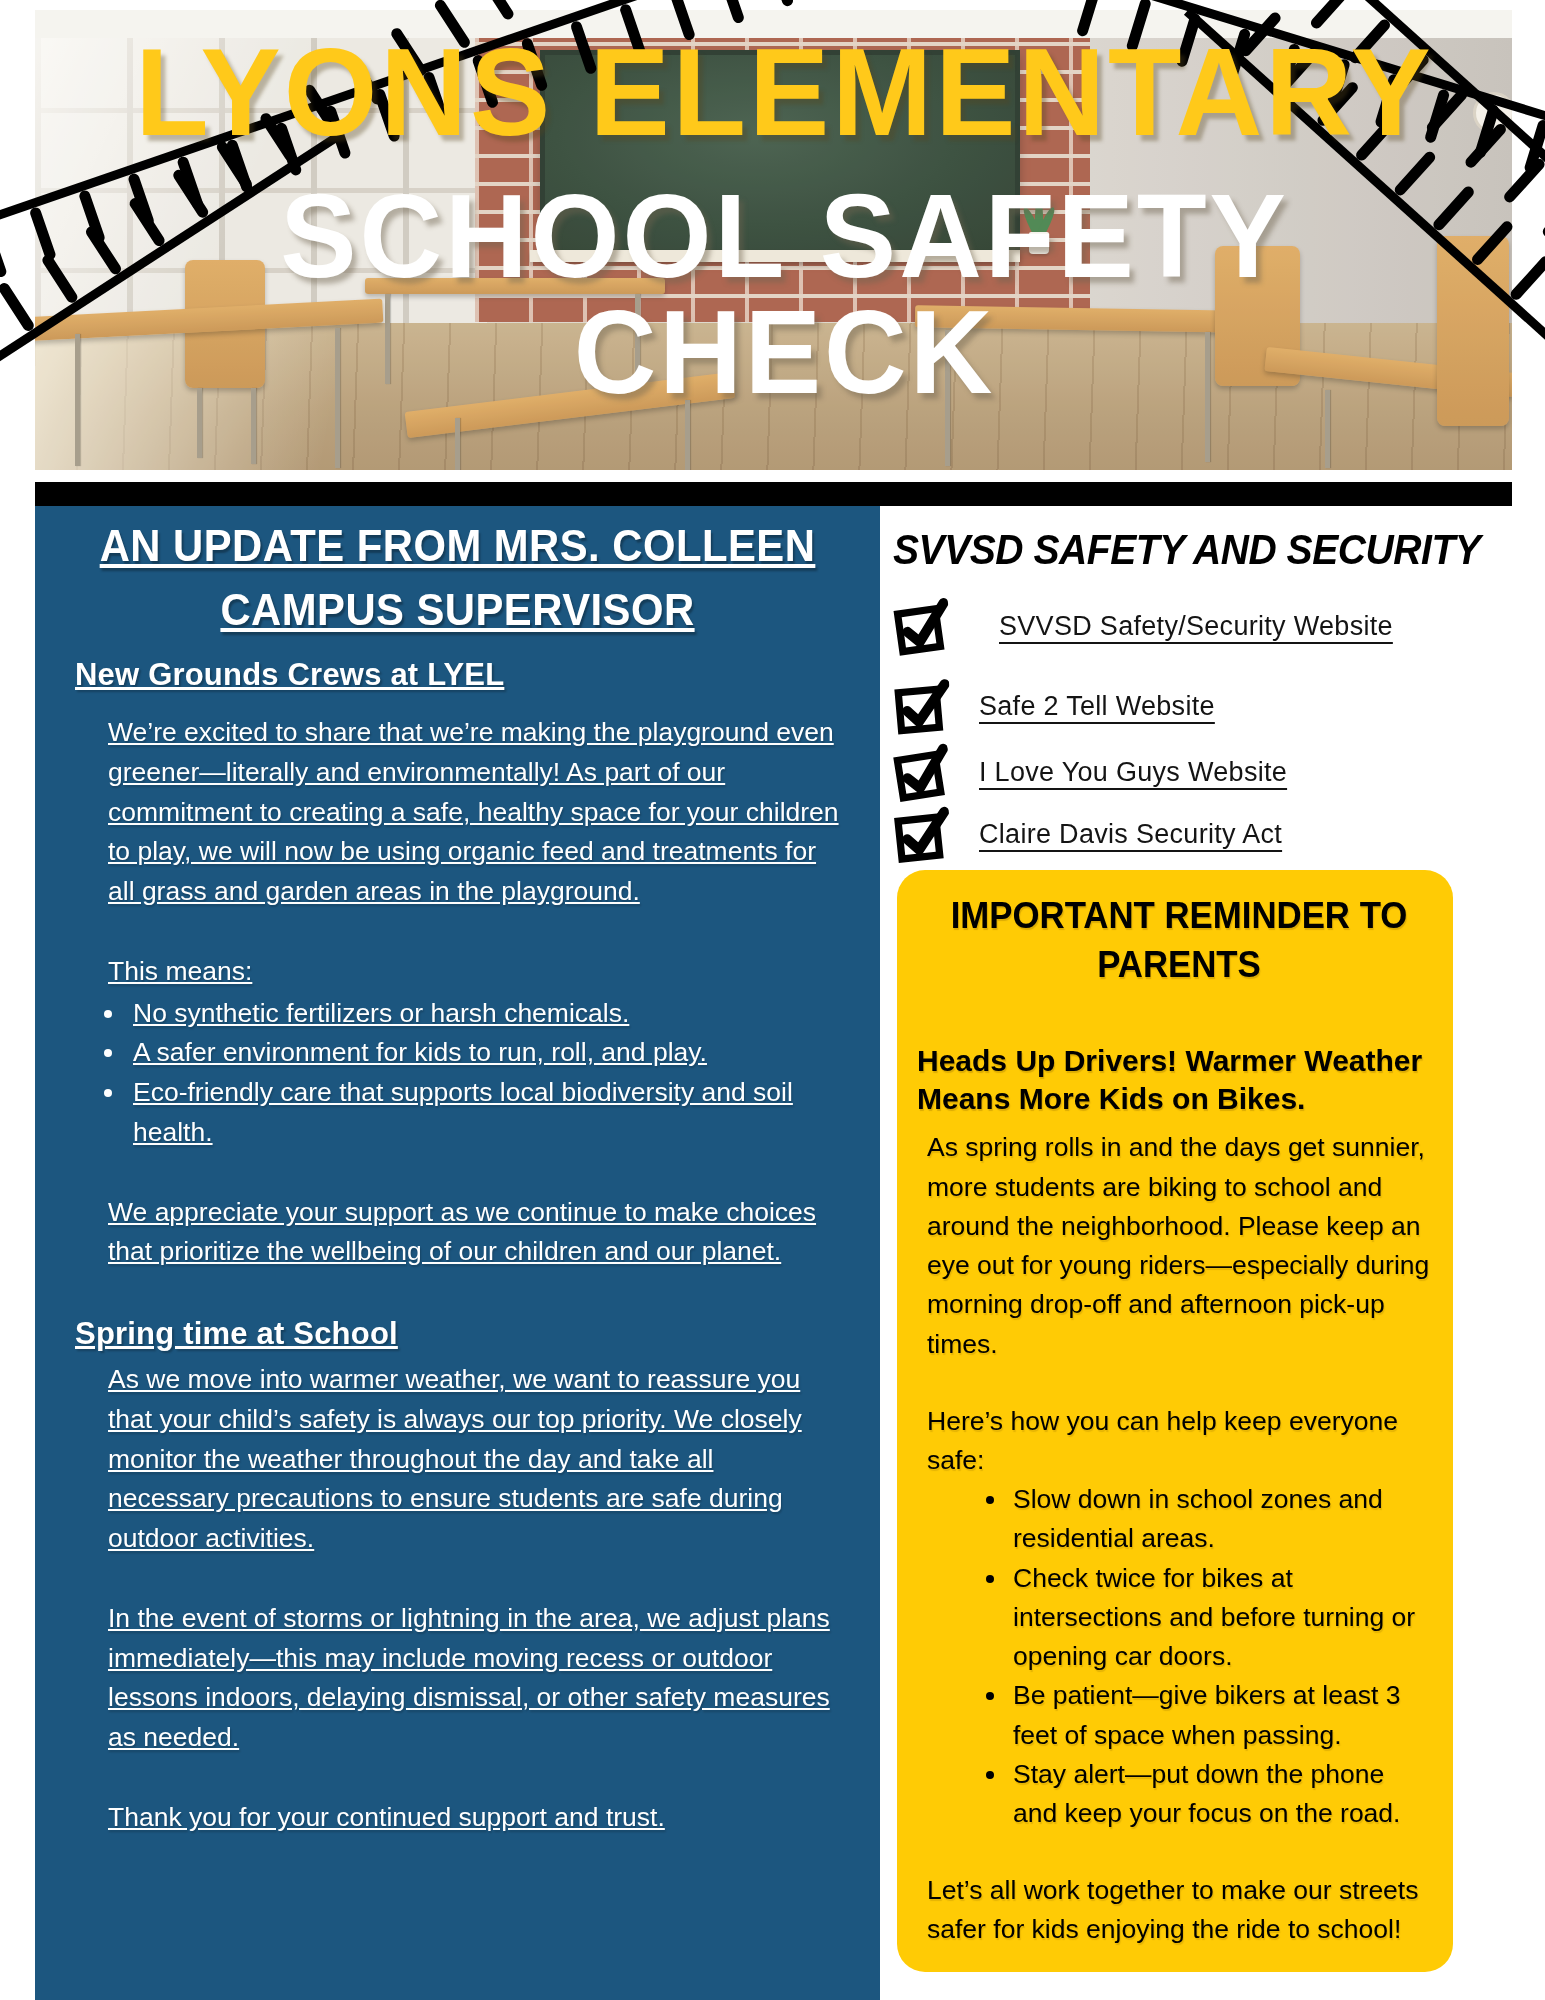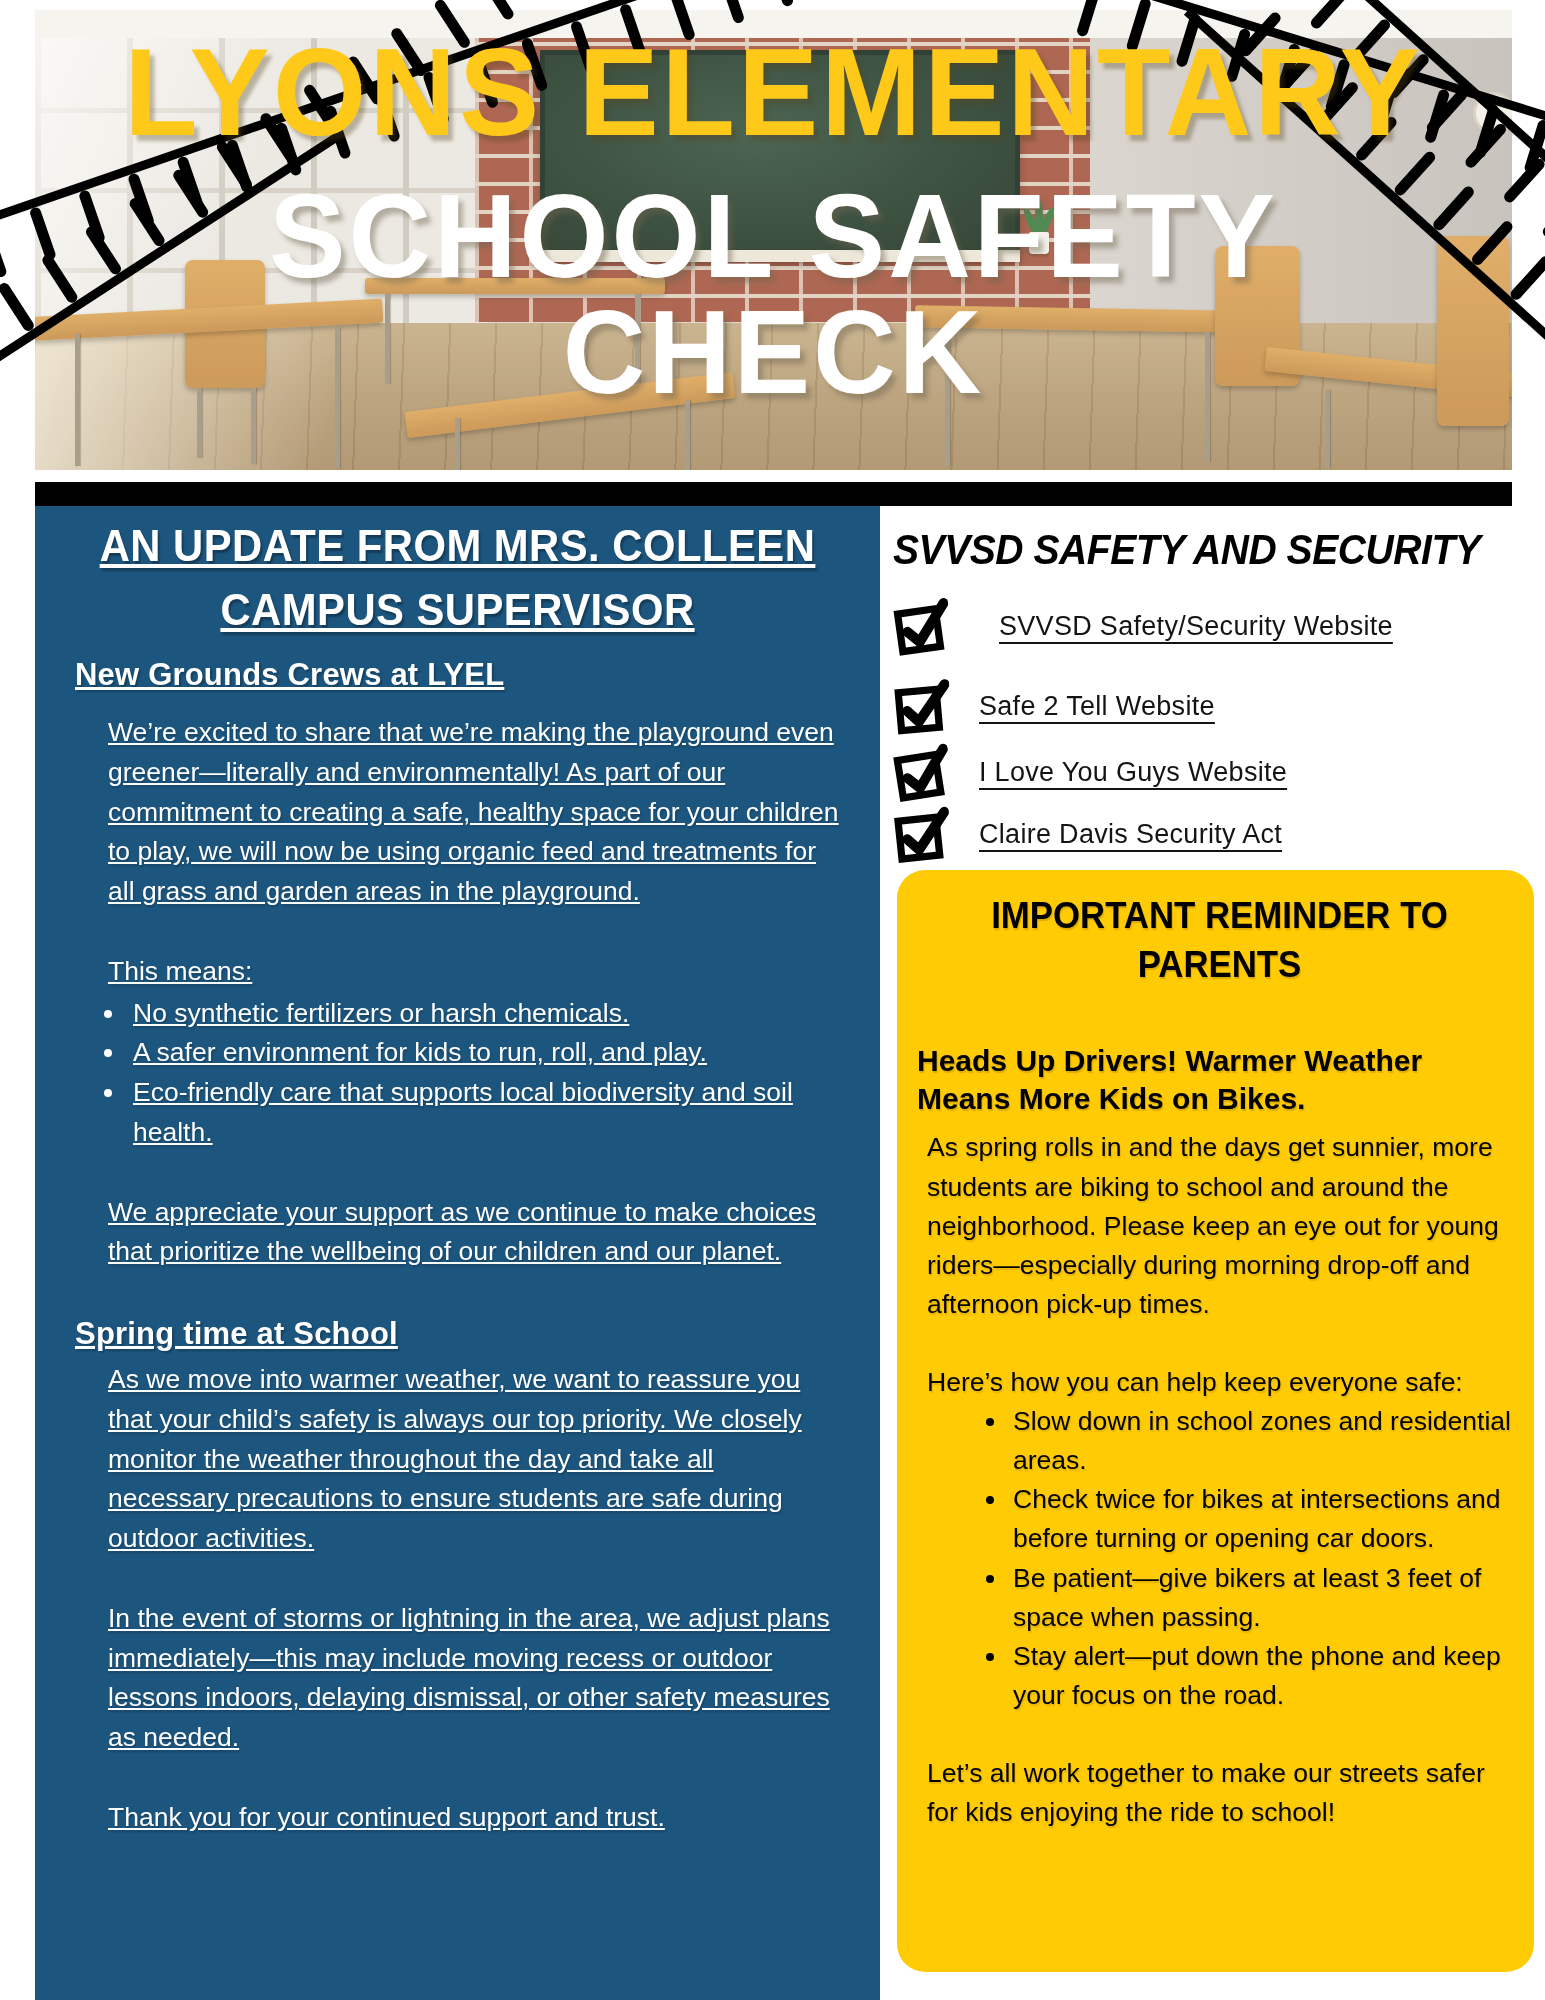--- a/index.html
+++ b/index.html
@@ -39,21 +39,21 @@
     background-blend-mode:multiply;}
   .sun{left:0;top:313px;width:420px;height:147px;background:linear-gradient(100deg,rgba(255,252,240,.75),rgba(255,255,255,0) 70%);}
   .wood{background:linear-gradient(180deg,#dfa95f,#c9924e);box-shadow:0 3px 5px rgba(0,0,0,.25);border-radius:3px;}
   .leg{background:#a09786;width:5px;box-shadow:1px 0 1px rgba(0,0,0,.2);}
   .warm{left:0;top:0;width:1477px;height:460px;background:rgba(236,222,198,.10);}
 
   
   .rulers{position:absolute;left:0;top:0;pointer-events:none;z-index:3;}
 
   
-  .header-text{position:absolute;left:35px;top:10px;width:1477px;text-align:center;z-index:4;}
+  .header-text{position:absolute;left:46px;top:10px;width:1477px;text-align:center;z-index:4;}
   .school-name{margin-top:24px;font-size:124px;line-height:.95;font-weight:800;letter-spacing:3px;
     color:#FFC91A;transform:scaleX(.97);text-shadow:5px 6px 4px rgba(85,70,30,.35);}
   .big-white{font-size:118px;line-height:.92;font-weight:800;letter-spacing:3px;color:#fff;
     text-shadow:5px 6px 5px rgba(110,100,80,.45);transform:scaleX(.97);}
   .title1{margin-top:30px;}
   .title2{margin-top:8px;}
 
   
   .black-bar{position:absolute;left:35px;top:482px;width:1477px;height:24px;background:#000;}
 
@@ -76,21 +76,21 @@
   .check-list{list-style:none;margin:0;padding:0 0 0 15px;}
   .check-item{display:flex;align-items:center;gap:28px;}
   .check-item svg{flex:0 0 auto;}
   .ci-1{margin-bottom:24px;gap:48px;} .ci-2{margin-bottom:10px;} .ci-3{margin-bottom:6px;} .ci-4{margin-bottom:22px;}
   .rot-a{transform:rotate(-8deg);} .rot-b{transform:rotate(-5deg);} .rot-c{transform:rotate(-9deg);}
   .rot-d{transform:rotate(-4deg);} .rot-e{transform:rotate(-6deg);}
   .link{font-size:27px;color:#141414;text-decoration:underline;text-decoration-thickness:2px;
     text-underline-offset:7px;letter-spacing:.3px;cursor:pointer;}
 
   
-  .reminder{position:absolute;left:897px;top:870px;width:637px;height:1102px;background:#FFCB05;
+  .reminder{position:absolute;left:897px;top:870px;width:556px;height:1102px;background:#FFCB05;
     border-radius:28px;box-sizing:border-box;padding:22px 12px 0 20px;color:#000;}
   .rem-title{text-align:center;font-size:37px;font-weight:800;line-height:1.32;transform:scaleX(.94);
     text-shadow:1px 2px 1px rgba(140,100,0,.3);}
   .rem-sub{font-size:30px;font-weight:800;line-height:1.28;margin-top:52px;text-shadow:1px 2px 1px rgba(140,100,0,.3);}
   .rem-body{font-size:26.5px;line-height:1.48;margin-top:10px;padding:0 10px;text-shadow:1px 2px 1px rgba(150,110,0,.25);}
   .reminder ul{margin:0;padding:0 10px 0 62px;}
   .reminder li{font-size:26.5px;line-height:1.48;padding-left:4px;text-shadow:1px 2px 1px rgba(150,110,0,.25);margin-left:30px;}
   .rem-mt{margin-top:38px;}
 </style>
 </head>

